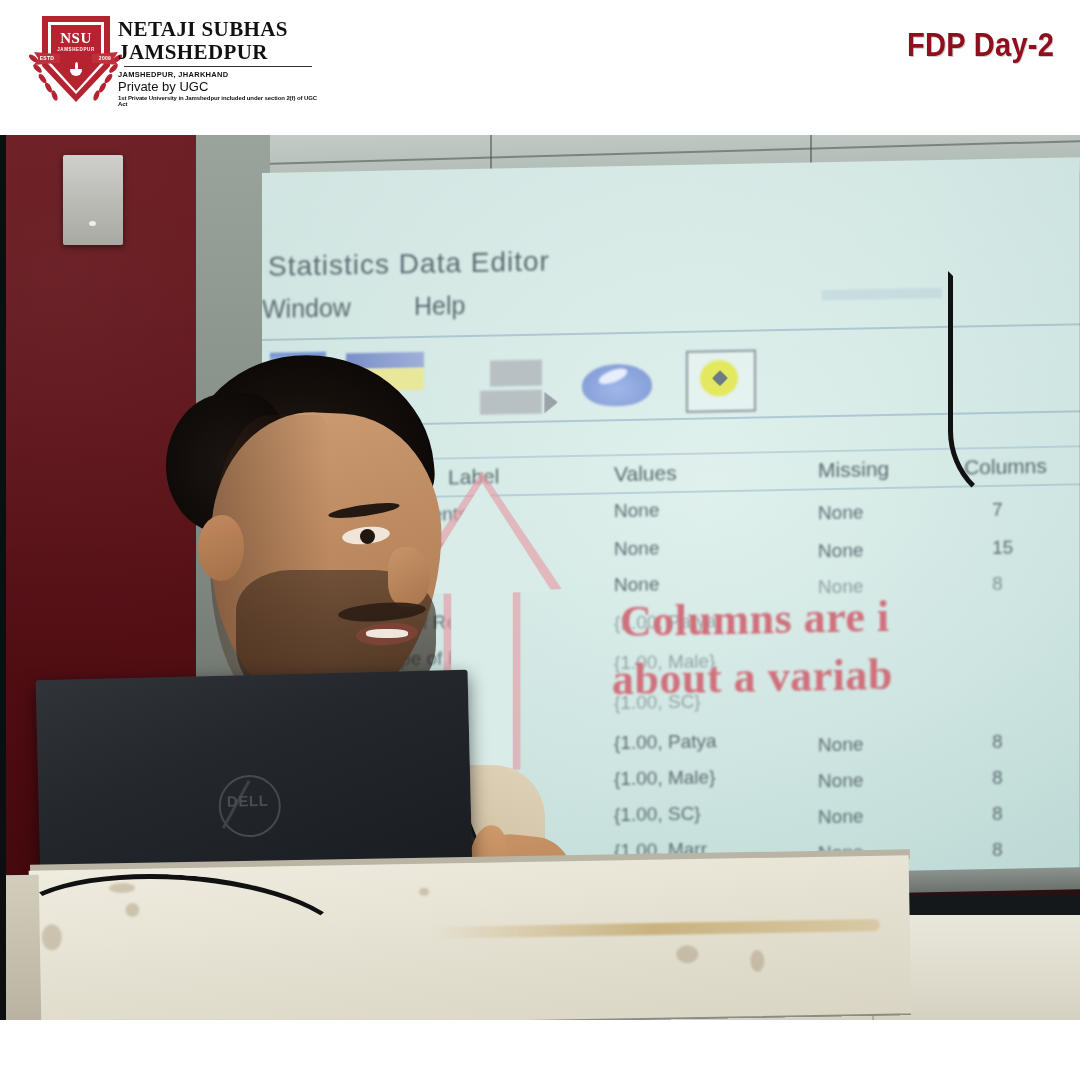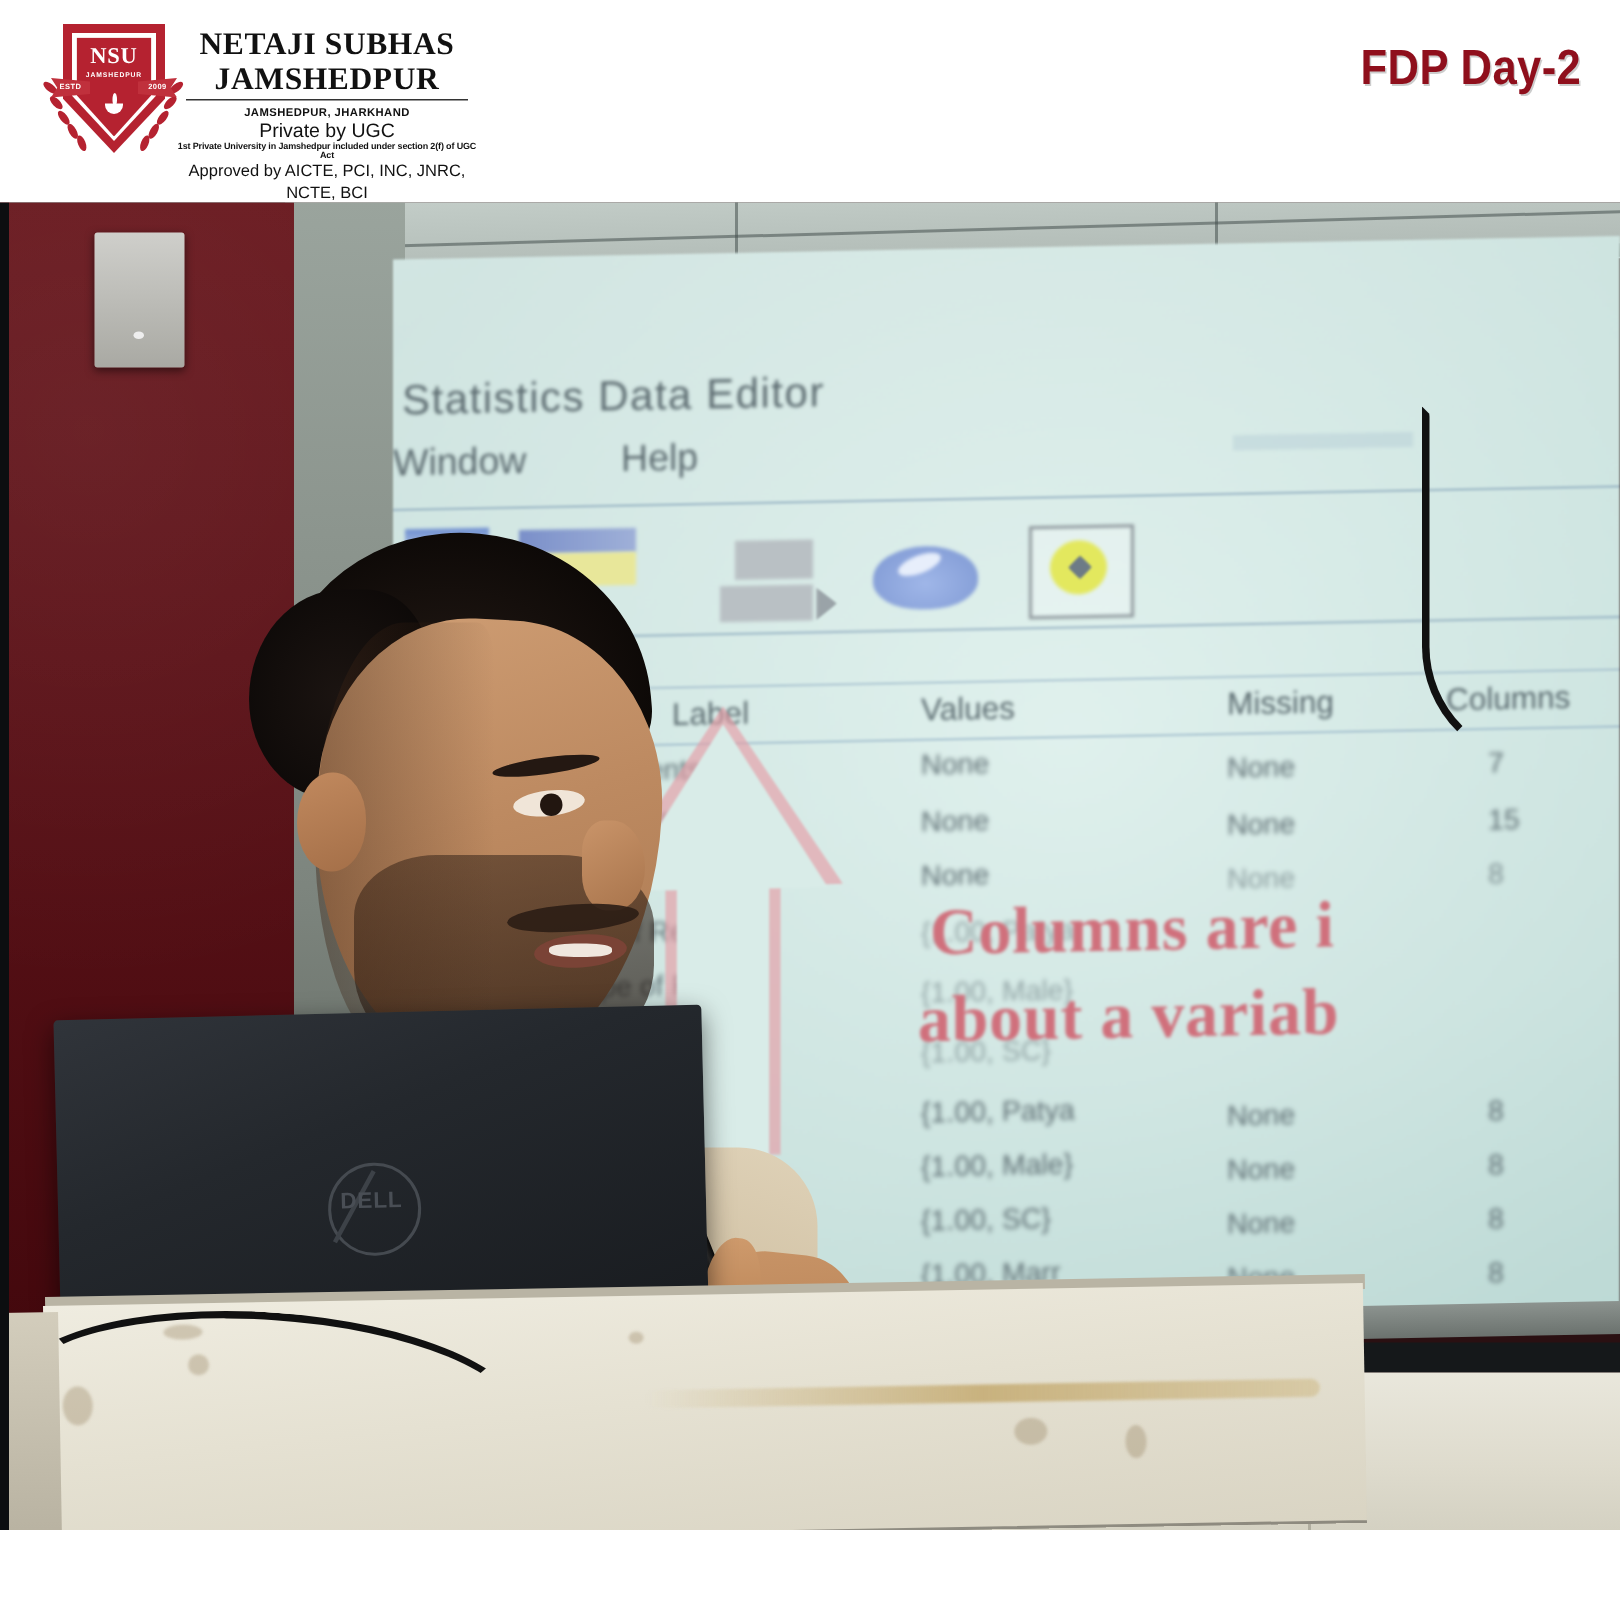--- a/index.html
+++ b/index.html
@@ -35,21 +35,21 @@
   .ribbon.l{left:-8px;clip-path:polygon(0% 0%,100% 18%,100% 82%,0% 100%,16% 50%);}
   .ribbon.r{left:50px;clip-path:polygon(0% 18%,100% 0%,84% 50%,100% 100%,0% 82%);}
   .ribbon span{display:block;text-align:center;color:#fff;
     font:bold 5px "Liberation Sans",sans-serif;line-height:13px;letter-spacing:.3px;}
   .laurel{position:absolute;top:40px;width:30px;height:54px;}
   .laurel.l{left:2px;}
   .laurel.r{left:72px;}
   .leaf{position:absolute;width:11px;height:5px;background:#b52230;border-radius:50%;}
 
   
-  #logo-text{position:absolute;left:118px;top:18px;width:200px;text-align:center;}
+  #logo-text{position:absolute;left:118px;top:18px;width:200px;}
   .uni-l1{font:bold 21px "Liberation Serif",serif;color:#111;letter-spacing:.4px;line-height:23px;}
   .uni-l2{font:bold 21px "Liberation Serif",serif;color:#111;letter-spacing:.4px;line-height:23px;}
   .uni-rule{height:1px;background:#333;margin:2px 6px 3px 6px;}
   .uni-city{font:bold 7.5px "Liberation Sans",sans-serif;color:#111;letter-spacing:.3px;}
   .uni-ugc{font:13px "Liberation Sans",sans-serif;color:#111;line-height:16px;}
   .uni-fine{font:bold 6px "Liberation Sans",sans-serif;color:#111;letter-spacing:-.1px;}
   .uni-appr{font:11px "Liberation Sans",sans-serif;color:#111;line-height:15px;}
 
   #fdp-title{position:absolute;right:26px;top:26px;
     font:bold 33px "Liberation Sans",sans-serif;color:#8f0f1c;
@@ -299,21 +299,20 @@
       </div>
     </div>
 
     <div id="logo-text">
       <div class="uni-l1">NETAJI SUBHAS</div>
       <div class="uni-l2">JAMSHEDPUR</div>
       <div class="uni-rule"></div>
       <div class="uni-city">JAMSHEDPUR, JHARKHAND</div>
       <div class="uni-ugc">Private by UGC</div>
       <div class="uni-fine">1st Private University in Jamshedpur included under section 2(f) of UGC Act</div>
-      <div class="uni-appr">Approved by AICTE, PCI, INC, JNRC, NCTE, BCI</div>
     </div>
 
     <div id="fdp-title">FDP Day-2</div>
   </div>
 
   <div id="photo">
 
     <div class="ceiling">
       <div class="ceil-line" style="left:0;top:30px;width:890px;"></div>
       <div class="ceil-line" style="left:300px;top:0;width:1.5px;height:62px;"></div>

